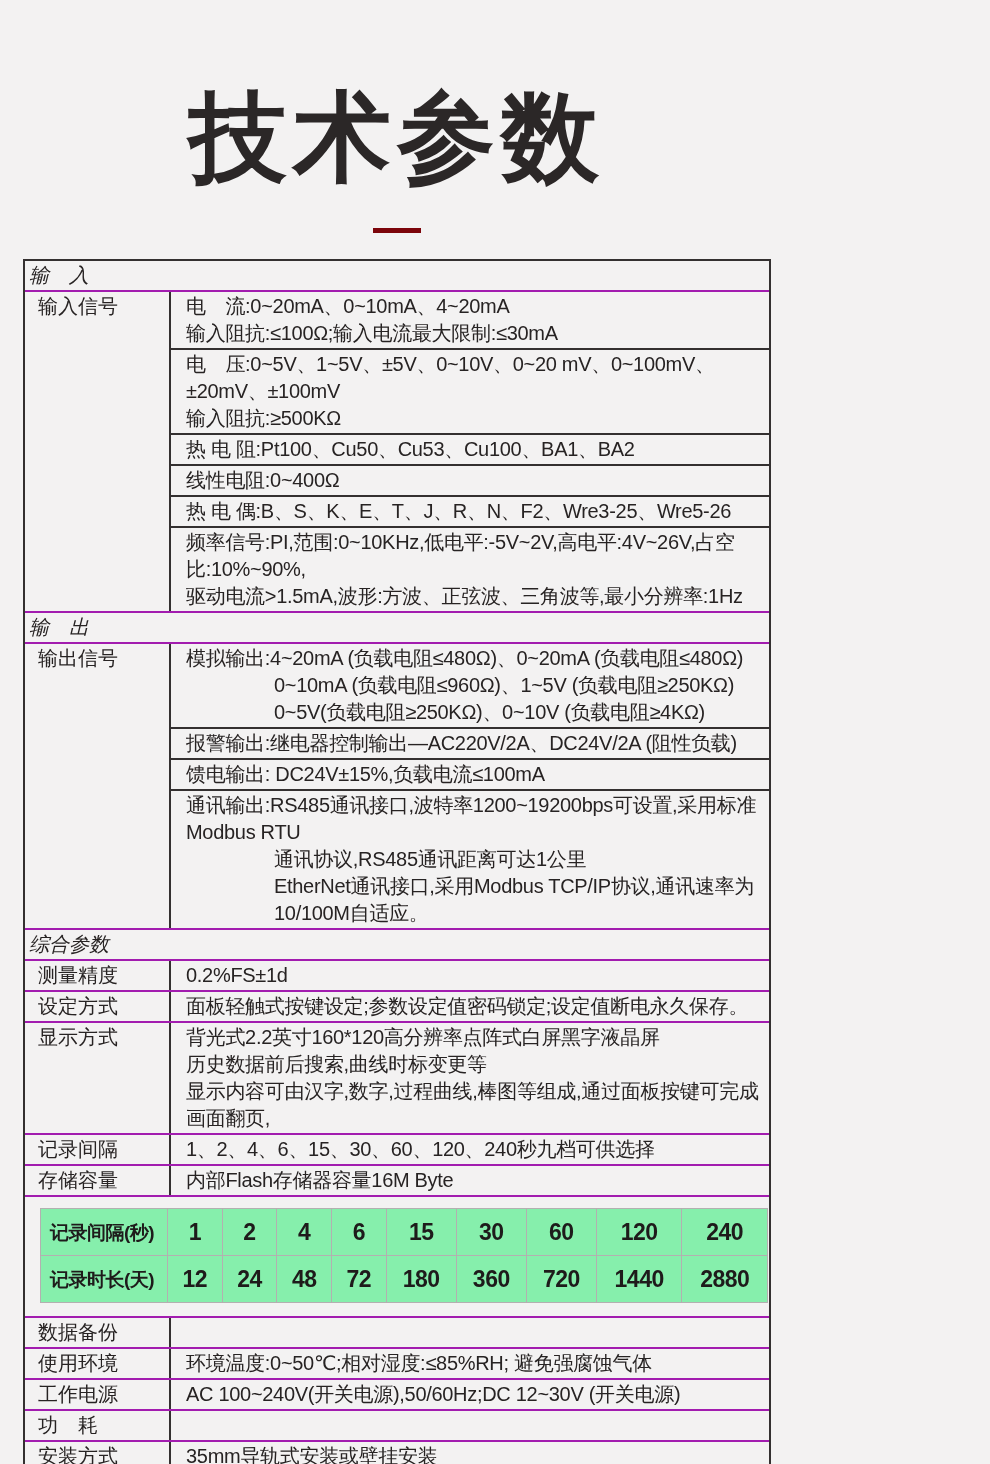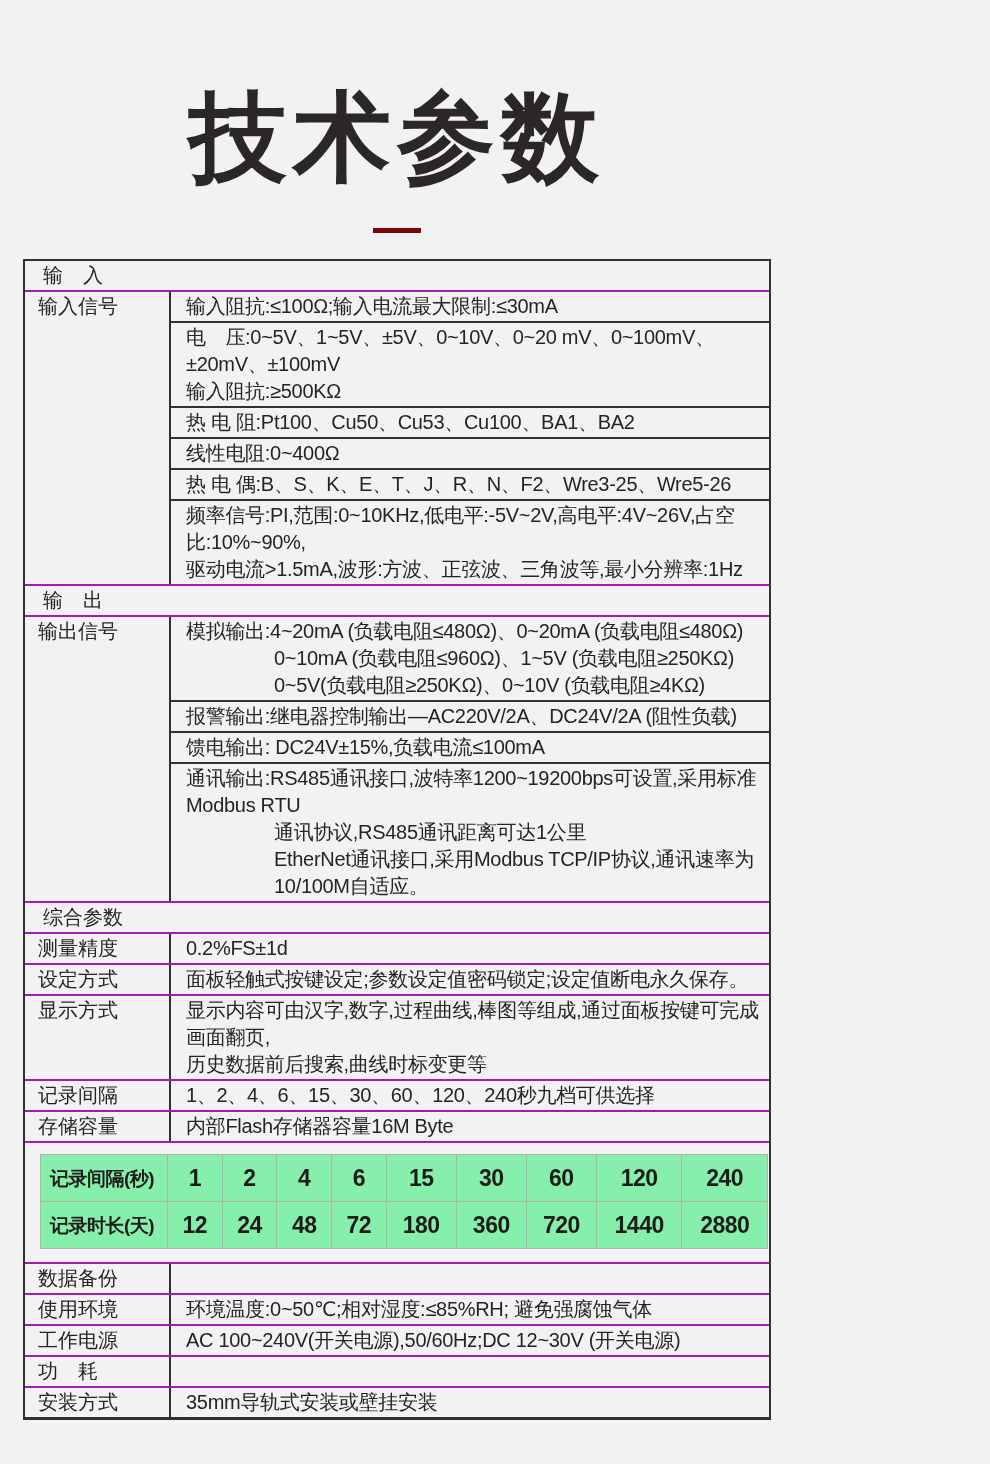--- a/index.html
+++ b/index.html
@@ -43,22 +43,23 @@
   }
   .t-row{
     display:flex;
     border-top:2px solid #a21caf;
     font-size:20px;
     line-height:27px;
   }
   .t-row:first-child{border-top:0;}
   .sec-cell{
     flex:1;
-    padding:1px 0 1px 18px;
+    padding:1px 0 1px 4px;
     font-weight:500;
+    font-style:italic;
   }
   .label-cell{
     flex:0 0 131px;
     min-width:0;
     padding:1px 0 1px 13px;
     border-right:2px solid #343030;
   }
   .content{flex:1;min-width:0;}
   .simple > .content{padding:1px 0 1px 15px;}
   .sub{
@@ -108,20 +109,21 @@
   <div class="spec">
 
     <div class="t-row">
       <div class="sec-cell">输　入</div>
     </div>
 
     <div class="t-row">
       <div class="label-cell">输入信号</div>
       <div class="content">
         <div class="sub">
+          <div class="line">电　流:0~20mA、0~10mA、4~20mA</div>
           <div class="line">输入阻抗:≤100Ω;输入电流最大限制:≤30mA</div>
         </div>
         <div class="sub">
           <div class="line">电　压:0~5V、1~5V、±5V、0~10V、0~20 mV、0~100mV、±20mV、±100mV</div>
           <div class="line">输入阻抗:≥500KΩ</div>
         </div>
         <div class="sub">
           <div class="line">热 电 阻:Pt100、Cu50、Cu53、Cu100、BA1、BA2</div>
         </div>
         <div class="sub">
@@ -177,22 +179,23 @@
     <div class="t-row simple">
       <div class="label-cell">设定方式</div>
       <div class="content">
         <div class="line">面板轻触式按键设定;参数设定值密码锁定;设定值断电永久保存。</div>
       </div>
     </div>
 
     <div class="t-row simple">
       <div class="label-cell">显示方式</div>
       <div class="content">
+        <div class="line">背光式2.2英寸160*120高分辨率点阵式白屏黑字液晶屏</div>
+        <div class="line">历史数据前后搜索,曲线时标变更等</div>
         <div class="line">显示内容可由汉字,数字,过程曲线,棒图等组成,通过面板按键可完成画面翻页,</div>
-        <div class="line">历史数据前后搜索,曲线时标变更等</div>
       </div>
     </div>
 
     <div class="t-row simple">
       <div class="label-cell">记录间隔</div>
       <div class="content">
         <div class="line">1、2、4、6、15、30、60、120、240秒九档可供选择</div>
       </div>
     </div>
 

